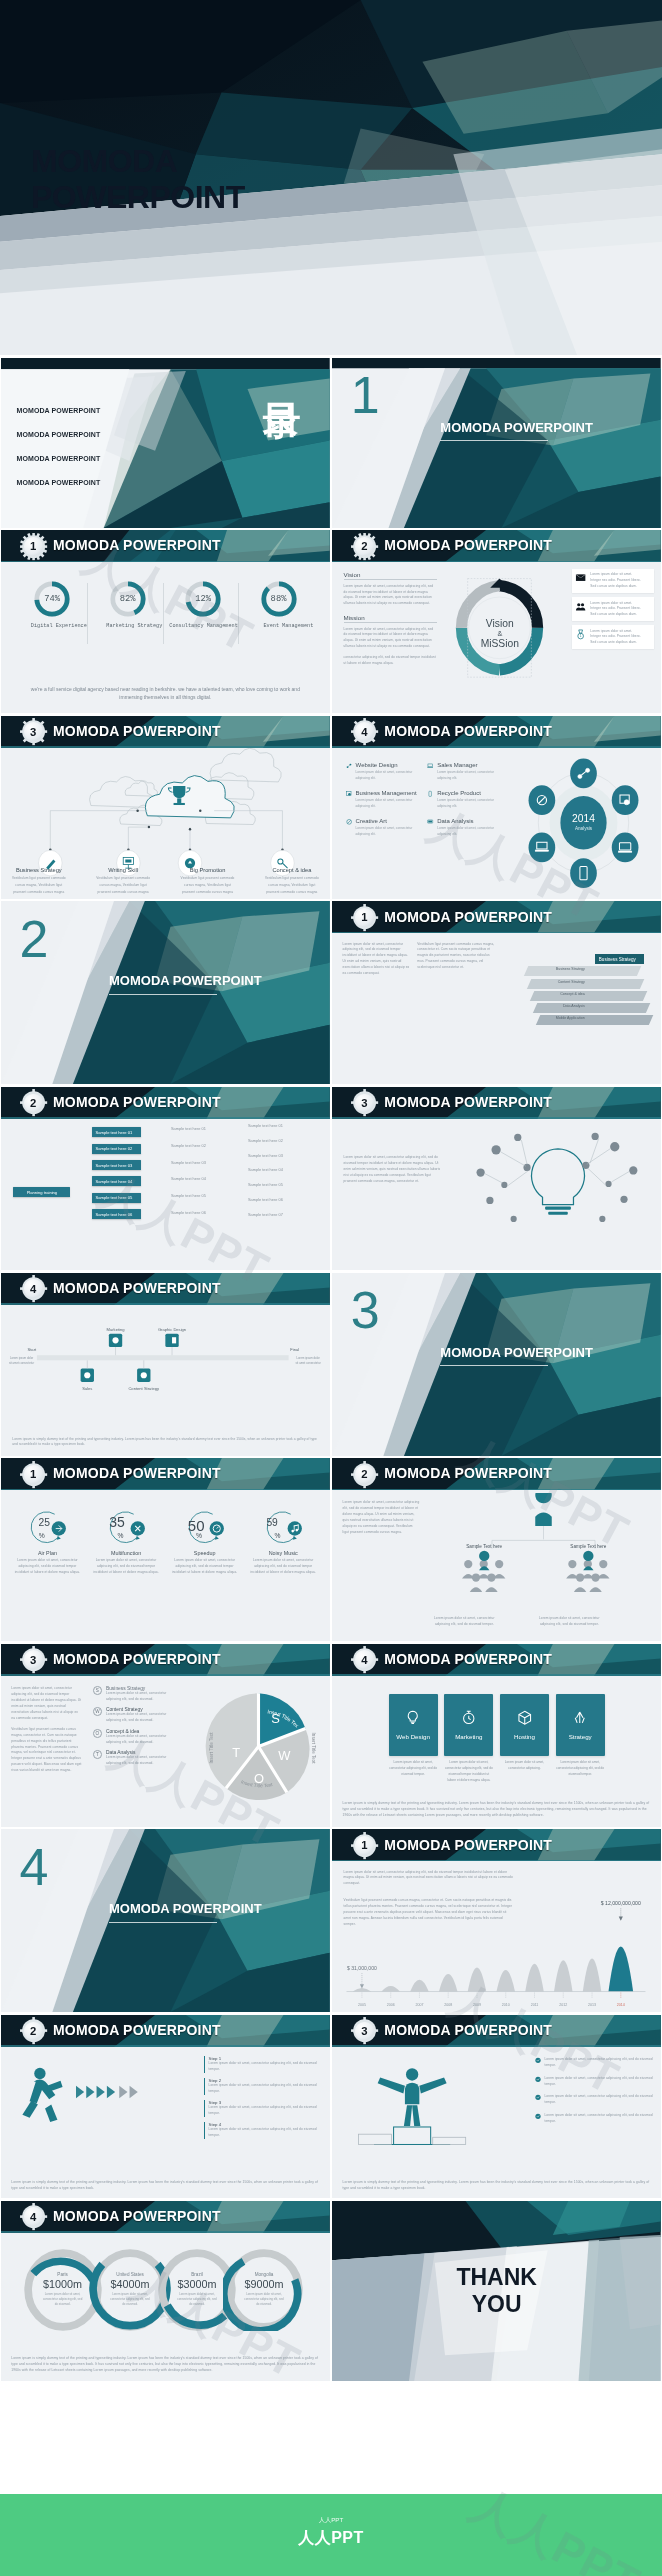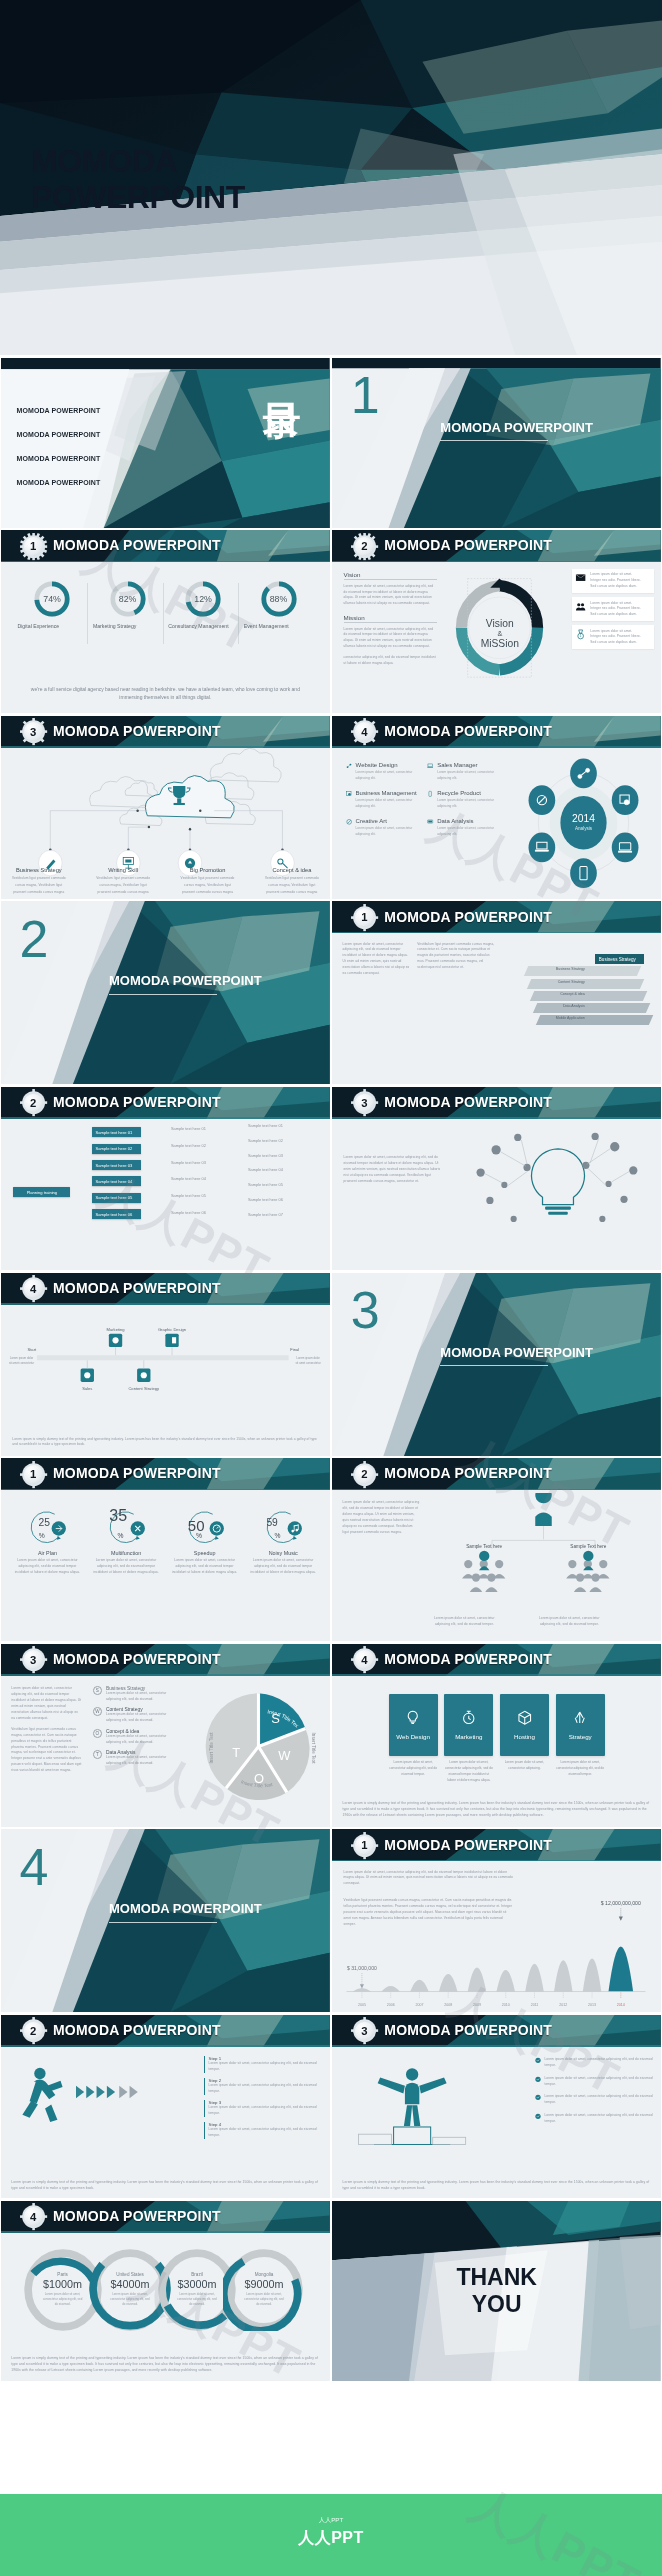--- a/index.html
+++ b/index.html
@@ -67,21 +67,21 @@
     font-size:3.2px; line-height:1.85; color:#8c97a1;
     letter-spacing:0.1px;
   }
   .para.wide { font-size:3.3px; }
 
   .capt { font-size:4.6px; color:#5a6770; text-align:center; }
   .capt b { display:block; font-size:5.7px; color:#3c4b55; font-weight:normal; margin-bottom:1.5px; }
 
   
   .donut-wrap { display:flex; justify-content:space-around; align-items:flex-start; padding:17.5px 13.4px 0; }
-  .donut-cell { text-align:left; width:23%; position:relative; }
+  .donut-cell { text-align:right; width:23%; position:relative;font-family:Liberation Mono, monospace; }
   .donut-cell + .donut-cell:before {
     content:""; position:absolute; left:-8%; top:3.1px; width:0.5px; height:61px; background:#d4dade;
   }
   .donut { width:38px; height:38px; margin:0 auto 5.2px; position:relative; }
   .donut .pct {
     position:absolute; inset:0; display:flex; align-items:center; justify-content:center;
     font-size:8.8px; color:#4a585f;
   }
   .donut-lbl { font-size:5.2px; color:#5a666e; line-height:1.25; }
 
@@ -977,21 +977,21 @@
             <div class="para">Lorem ipsum dolor sit amet, consectetur adipiscing elit, sed do eiusmod tempor incididunt ut labore et dolore magna aliqua.</div>
           </div>
           <div style="width:23%;text-align:center;">
             <div style="position:relative;width:44px;height:40px;margin:0 auto 3.1px;">
               <svg viewBox="0 0 86 78" style="width:100%;height:100%">
                 <path d="M58,14 a30,30 0 1,0 6,46" fill="none" stroke="#1d7a88" stroke-width="1.6"></path>
                 <polygon points="64,56 70,62 62,64" fill="#1d7a88"></polygon>
                 <circle cx="66" cy="42" r="14" fill="#1d7a88"></circle>
                 <path d="M61,37l10,10M71,37l-10,10" stroke="#fff" stroke-width="2"></path>
               </svg>
-              <div style="position:absolute;left:5.2px;top:0;font-size:16px;color:#3d4a53;">35</div>
+              <div style="position:absolute;left:5.2px;top:7px;font-size:14px;color:#3d4a53;">35</div>
               <div style="position:absolute;left:13.4px;top:25px;font-size:6.7px;color:#3d4a53;">%</div>
             </div>
             <div style="font-size:5.4px;color:#46535c;margin-bottom:2.1px;">Multifunction</div>
             <div class="para">Lorem ipsum dolor sit amet, consectetur adipiscing elit, sed do eiusmod tempor incididunt ut labore et dolore magna aliqua.</div>
           </div>
           <div style="width:23%;text-align:center;">
             <div style="position:relative;width:44px;height:40px;margin:0 auto 3.1px;">
               <svg viewBox="0 0 86 78" style="width:100%;height:100%">
                 <path d="M58,14 a30,30 0 1,0 6,46" fill="none" stroke="#1d7a88" stroke-width="1.6"></path>
                 <polygon points="64,56 70,62 62,64" fill="#1d7a88"></polygon>

